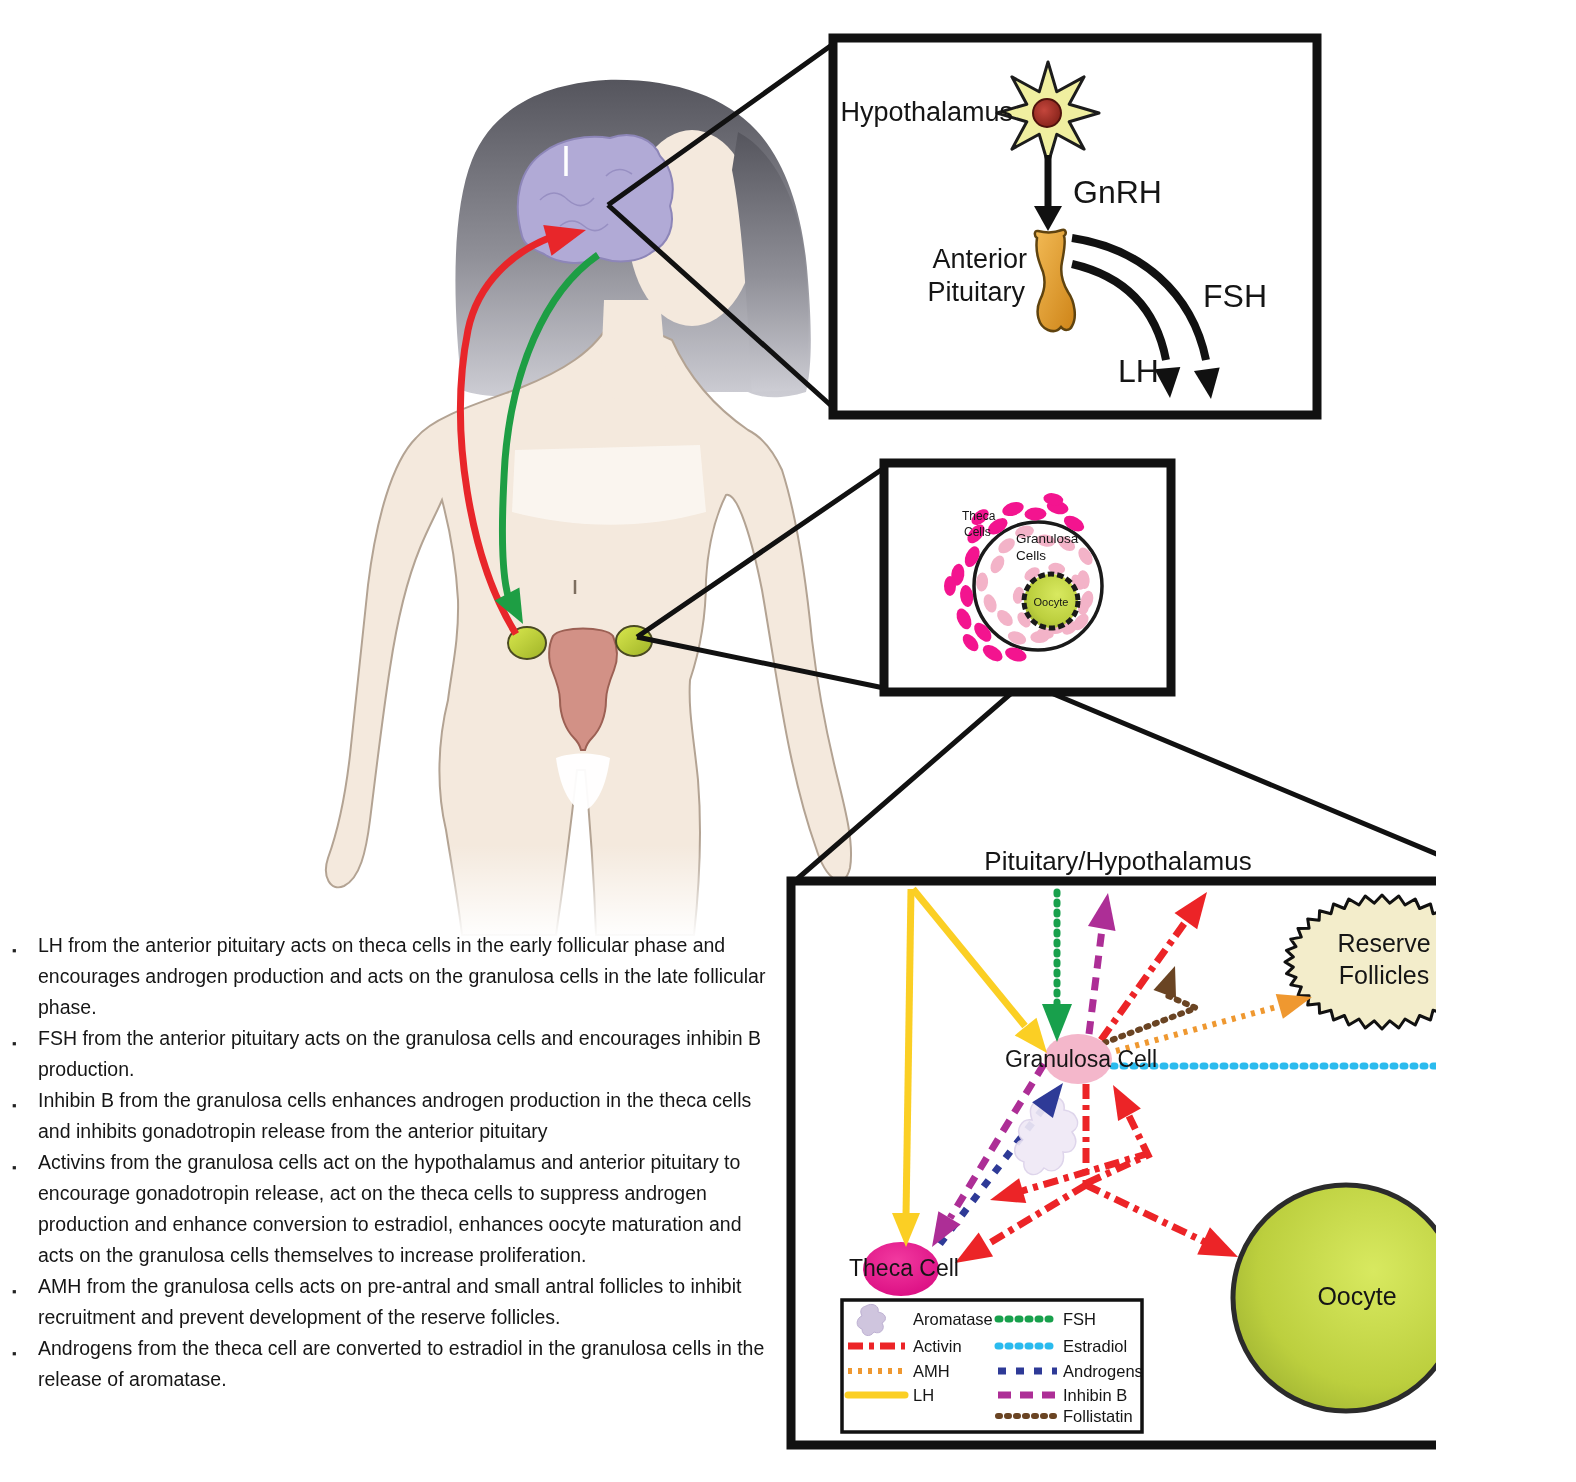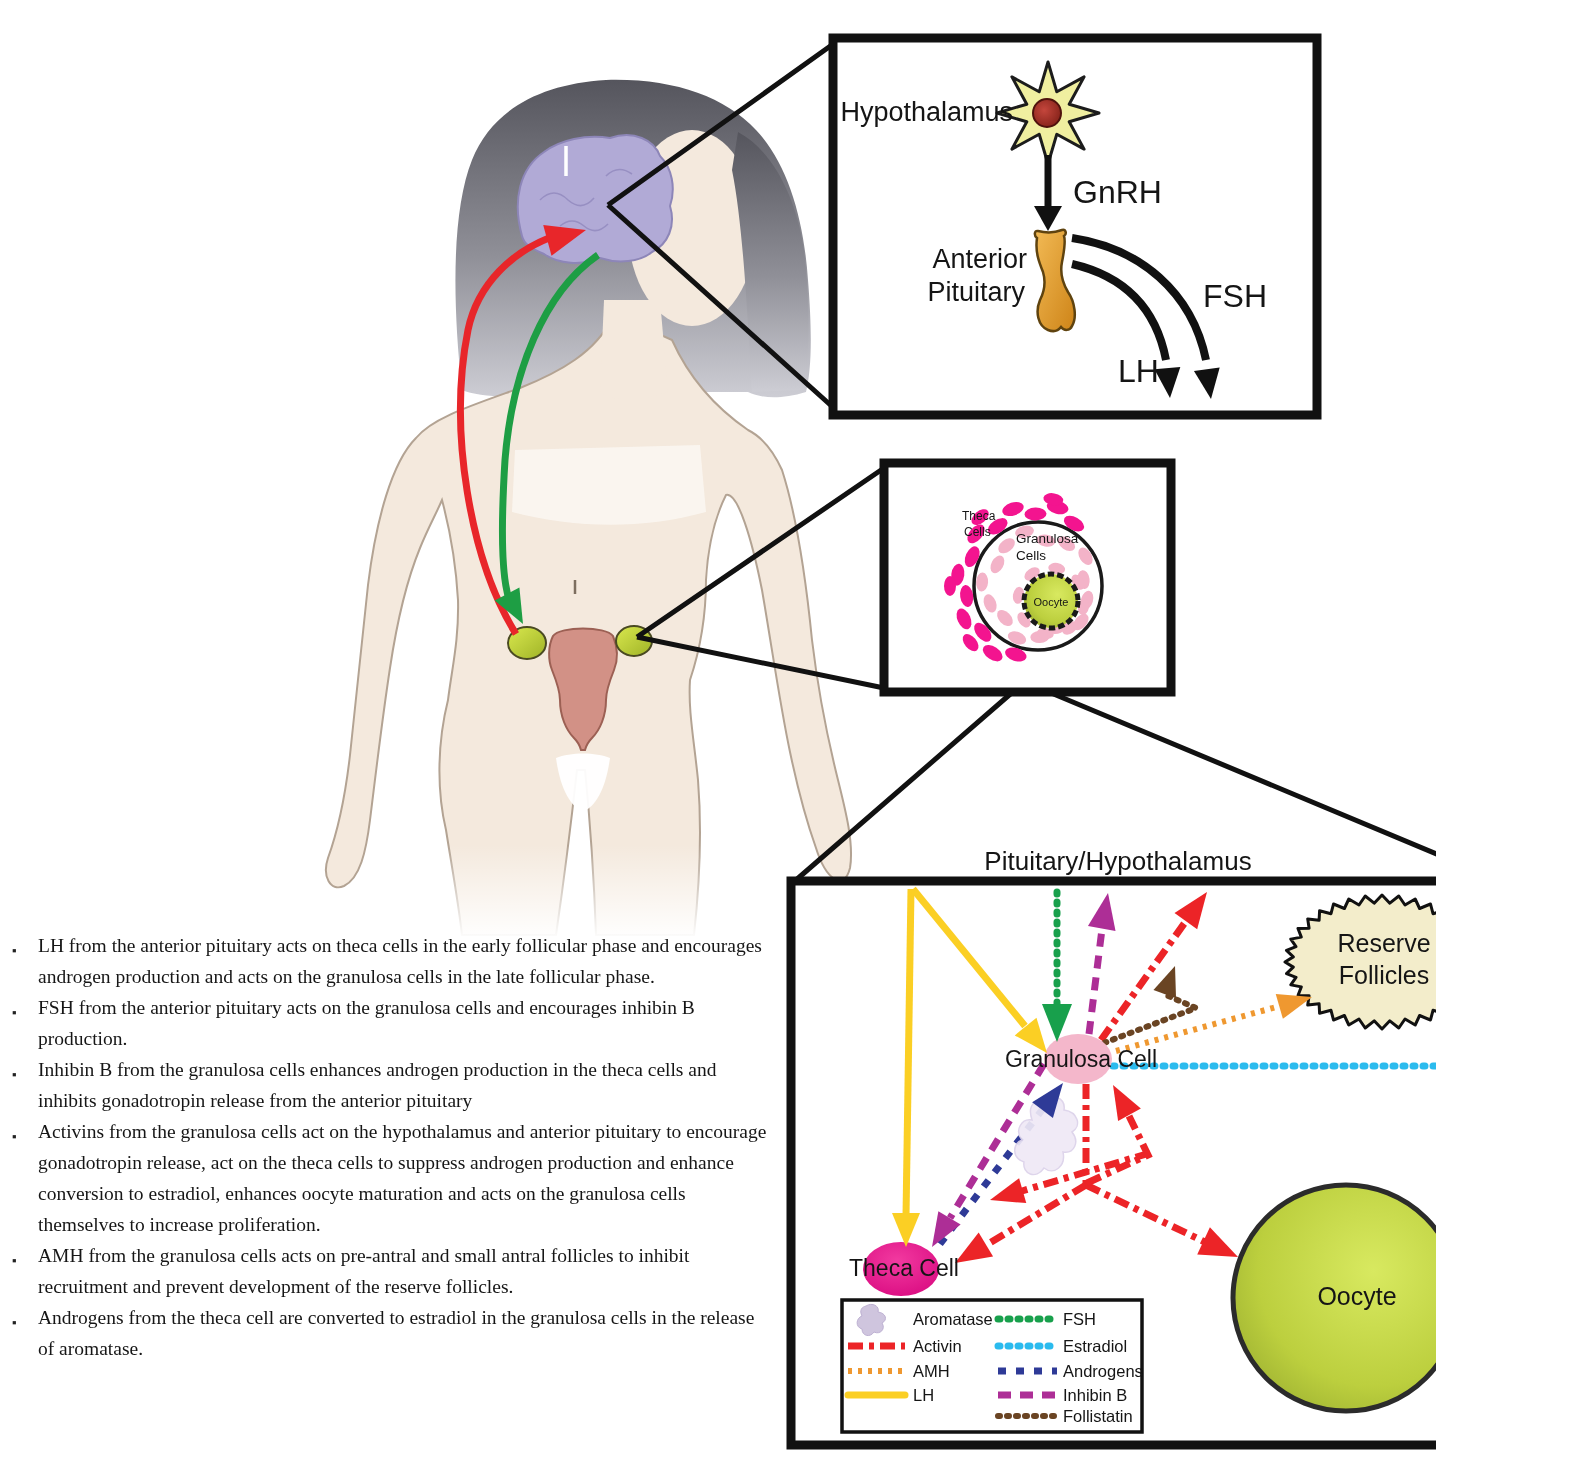--- a/index.html
+++ b/index.html
@@ -8,21 +8,21 @@
   #scene{position:absolute;left:0;top:0;}
   text{font-family:"Liberation Sans",sans-serif;fill:#151515;}
   .t12{font-size:12px;} .t13{font-size:13.5px;} .t11{font-size:11px;}
   .t16{font-size:16.5px;} .t23{font-size:23px;}
   .t25{font-size:25px;} .t26{font-size:26px;} .t27{font-size:27px;} .t32{font-size:32px;}
   .mid{text-anchor:middle;} .end{text-anchor:end;}
   #bullets{position:absolute;left:12px;top:930px;width:760px;color:#161616;
            font-size:19.5px;line-height:31px;}
   .bullet{display:flex;align-items:flex-start;}
   .bullet .mark{flex:0 0 26px;font-size:13px;padding-top:5px;color:#222;}
-  .bullet .txt{flex:1;font-family:Liberation Serif, serif;}
+  .bullet .txt{flex:1;}
   
   .ln{fill:none;}
   .lh{stroke:#FBCF24;stroke-width:7;}
   .fsh{stroke:#18A04C;stroke-width:7;stroke-dasharray:2 8;stroke-linecap:round;}
   .est{stroke:#2BBBEE;stroke-width:7;stroke-dasharray:2 8;stroke-linecap:round;}
   .inh{stroke:#AD2E96;stroke-width:7;stroke-dasharray:13 9;}
   .act{stroke:#EC2427;stroke-width:7;stroke-dasharray:15 6 5 6;}
   .amh{stroke:#EF9830;stroke-width:6;stroke-dasharray:4 6;}
   .andr{stroke:#2E3A97;stroke-width:7;stroke-dasharray:8 10;}
   .fol{stroke:#6A4423;stroke-width:6;stroke-dasharray:2 7;stroke-linecap:round;}

